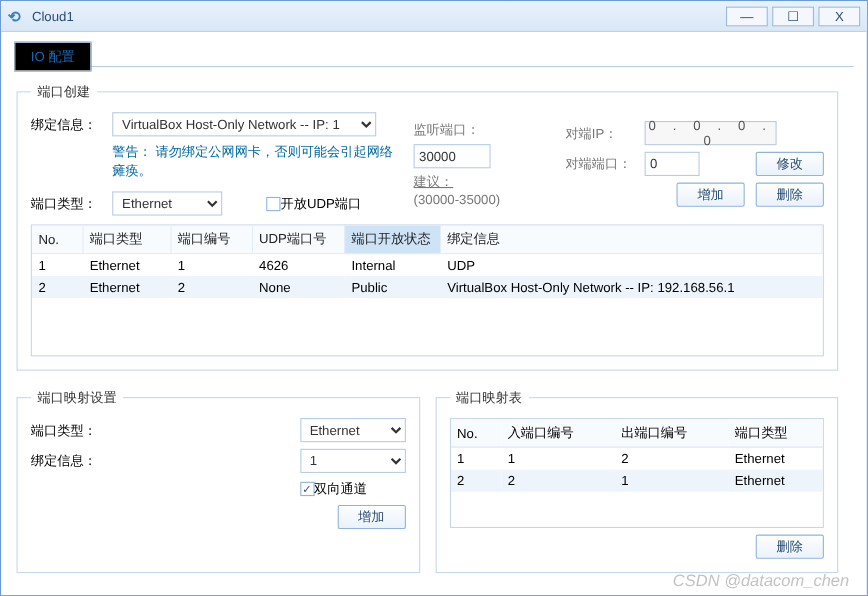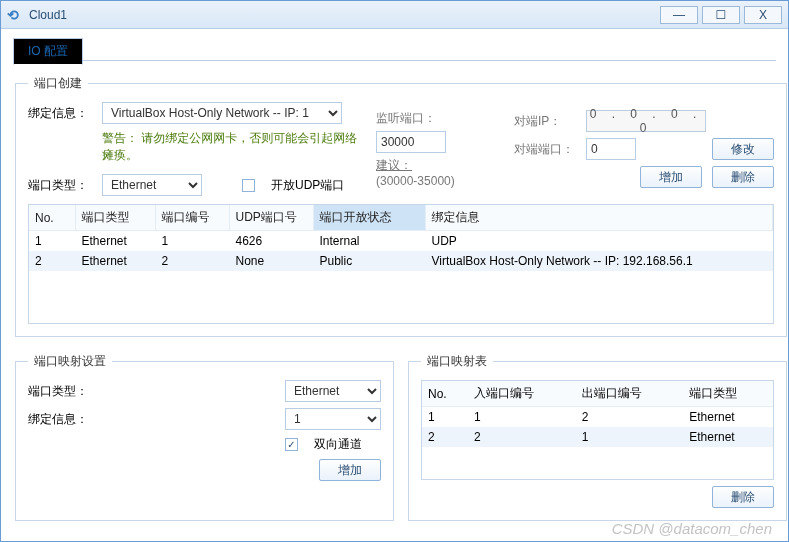--- a/index.html
+++ b/index.html
@@ -3,46 +3,46 @@
 <meta charset="utf-8">
 <style>
 * { box-sizing: border-box; margin: 0; padding: 0; font-family: "Microsoft YaHei", Arial, sans-serif; font-size: 12px; }
 body { background: #fff; width: 789px; height: 542px; border: 1px solid #6b9bd4; overflow: hidden; position: relative; }
 .titlebar { background: linear-gradient(#eaf2fb,#d8e7f7); height: 28px; display: flex; align-items: center; padding: 0 6px; border-bottom: 1px solid #b7cde6; }
 .titlebar .ico { width: 16px; height: 16px; margin-right: 6px; color: #3a7fc4; font-weight: bold; font-size: 14px; }
 .titlebar .title { color: #2a4d72; flex: 1; }
 .winbtn { width: 38px; height: 18px; border: 1px solid #9bb9d8; background: #f4f8fc; margin-left: 4px; display: flex; align-items: center; justify-content: center; color: #2a4d72; cursor: pointer; }
 .tabstrip { margin: 8px 12px 0 12px; border-bottom: 1px solid #b7cde6; height: 24px; }
 .tab { display: inline-block; padding: 4px 14px; border: 1px solid #b7cde6; border-bottom: 1px solid #fff; background: #000000; color: #1b67b3; cursor: pointer; position: relative; top: 1px; }
-.body { padding: 6px 1px 10px 14px; }
+.body { padding: 6px 26px 10px 14px; }
 fieldset.box { border: 1px solid #c8d7e8; padding: 10px 12px 12px 12px; margin-top: 8px; }
 fieldset.box > legend { padding: 0 6px; color: #333; }
 .row { display: flex; align-items: center; gap: 8px; }
 .lbl { display: inline-block; text-align: justify; }
-.warn { color: #4d7c0f; margin: 6px 0 0 74px; }
+.warn { color: #0369a1; margin: 6px 0 0 74px; }
 select, input[type=text] { border: 1px solid #b7cde6; background: #fff; height: 22px; padding: 0 4px; color: #333; }
 select { padding-right: 16px; }
 .bind-sel { width: 240px; }
 .btn { border: 1px solid #8fb3d9; background: linear-gradient(#fdfefe,#eaf2fb); height: 22px; padding: 0 18px; cursor: pointer; color: #2a4d72; border-radius: 2px; }
 .grid { border: 1px solid #c8d7e8; margin-top: 8px; height: 120px; overflow: hidden; }
 .grid table { width: 100%; border-collapse: collapse; }
 .grid th { background: #f8fbfe; border-right: 1px solid #e4ecf5; border-bottom: 1px solid #e4ecf5; text-align: left; padding: 4px 6px; font-weight: normal; color: #222; }
 .grid td { padding: 3px 6px; border-right: 1px solid transparent; }
 .grid tr.sel td { background: #eef4fb; }
 .th-selected { background: #cfe3f6 !important; }
 .cols2 { display: flex; gap: 14px; margin-top: 8px; }
 .cols2 > * { flex: 1; }
 .maptable { border: 1px solid #c8d7e8; height: 100px; overflow: hidden; }
 .maptable table { width: 100%; border-collapse: collapse; }
 .maptable th { background: #f8fbfe; border-bottom: 1px solid #e4ecf5; text-align: left; padding: 4px 6px; font-weight: normal; }
 .maptable td { padding: 3px 6px; }
 .maptable tr.sel td { background: #eef4fb; }
 .rightbtns { display: flex; justify-content: flex-end; gap: 10px; margin-top: 6px; }
 .peerip { border: 1px solid #bcd; background: #f7f7f7; width: 120px; text-align: center; letter-spacing: 6px; height: 22px; display: inline-flex; align-items: center; justify-content: center; color: #555; }
-.cbwrap { display: inline-flex; align-items: center; gap: 16px; }
+.cbwrap { display: inline-flex; align-items: center; gap: 0; }
 .cbwrap .cbbox { width: 13px; height: 13px; border: 1px solid #8fb3d9; display: inline-flex; align-items: center; justify-content: center; font-size: 10px; color: #2a4d72; background: #fff; }
 .dim { color: #777; }
 .watermark { position: absolute; right: 16px; bottom: 4px; color: rgba(120,120,120,.45); font-size: 15px; font-style: italic; pointer-events: none; }
 </style>
 </head>
 <body>
 
 <div class="titlebar">
   <span class="ico">⟲</span>
   <span class="title">Cloud1</span>
@@ -110,21 +110,21 @@
     </div>
 
     <div class="grid">
       <table>
         <thead>
             <tr>
           <th style="width:46px;">No.</th>
           <th style="width:80px;">端口类型</th>
           <th style="width:74px;">端口编号</th>
           <th style="width:84px;">UDP端口号</th>
-          <th class="th-selected" style="width:112px;">端口开放状态</th>
+          <th class="th-selected" style="width:87px;">端口开放状态</th>
           <th>绑定信息</th>
         </tr>
           </thead>
         <tbody>
           <tr>
             <td>1</td>
             <td>Ethernet</td>
             <td>1</td>
             <td>4626</td>
             <td>Internal</td>

